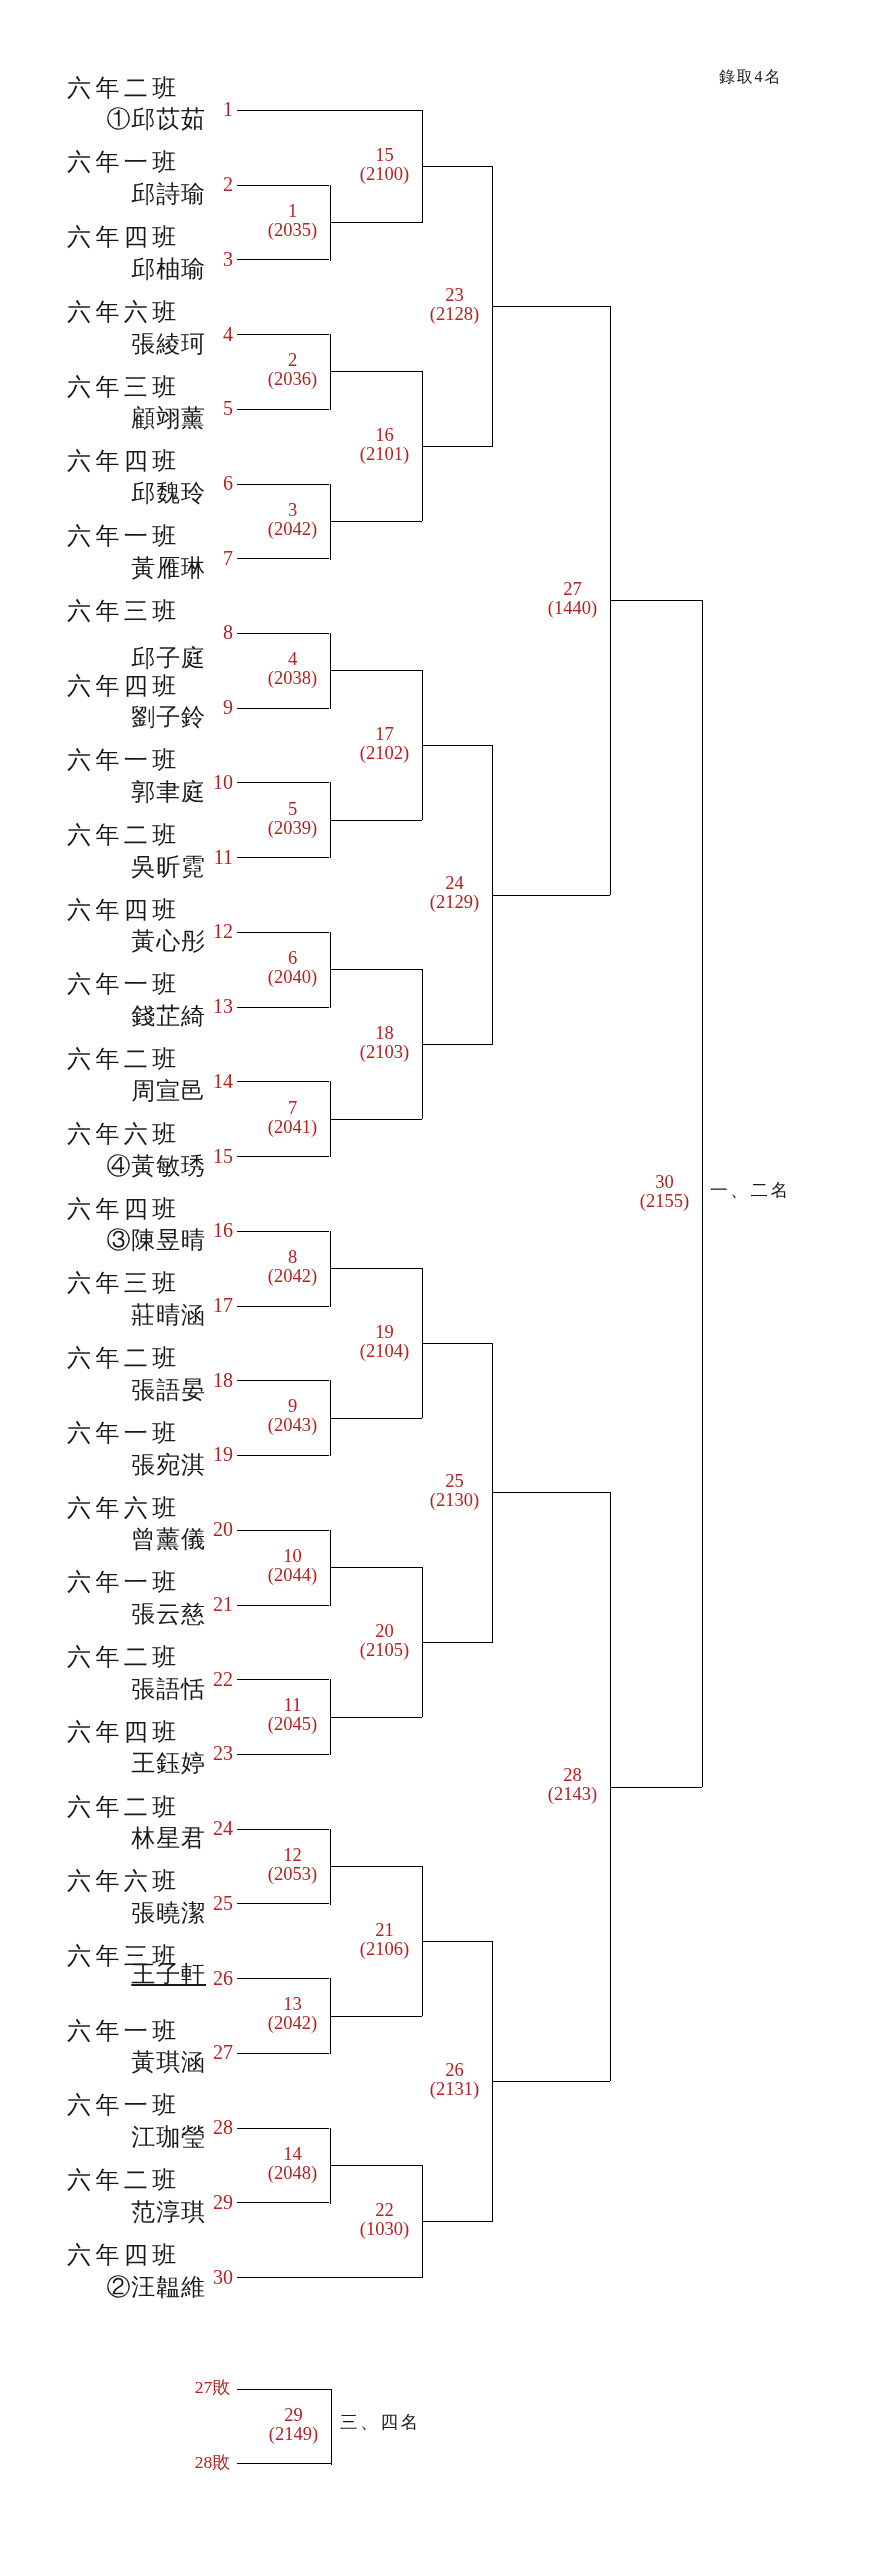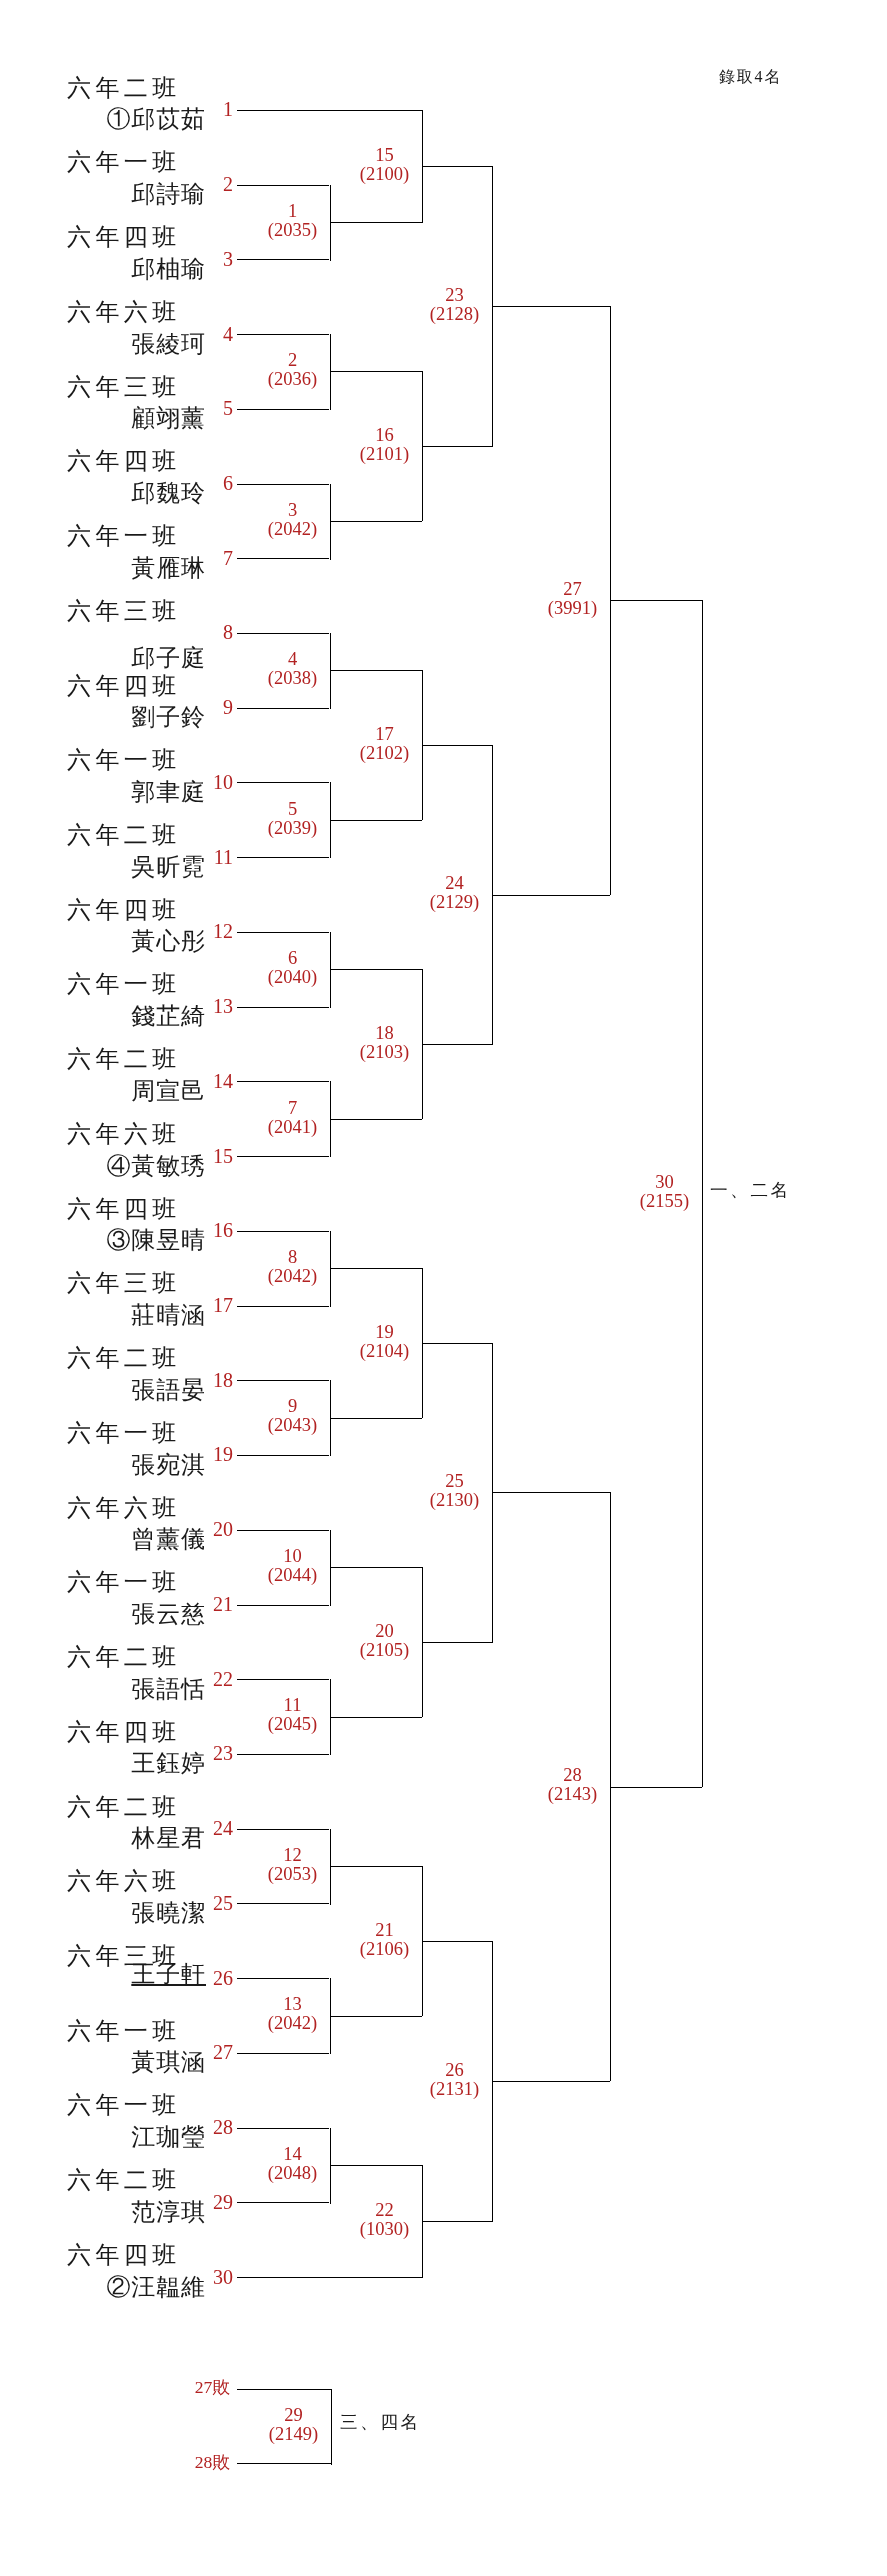--- a/index.html
+++ b/index.html
@@ -300,21 +300,21 @@
       <div class="line" style="left: 492px; top: 1941px; width: 0.9px; height: 281px;"></div>
       <div class="line" style="left: 492px; top: 2081px; width: 118px; height: 0.9px;"></div>
       <div class="mlabel" style="left: 420px; top: 2061px;">
         <div>26</div>
         <div>(2131)</div>
       </div>
       <div class="line" style="left: 610px; top: 306px; width: 0.9px; height: 589px;"></div>
       <div class="line" style="left: 610px; top: 600px; width: 92px; height: 0.9px;"></div>
       <div class="mlabel" style="left: 538px; top: 580px;">
         <div>27</div>
-        <div>(3991)</div>
+        <div>(1440)</div>
       </div>
       <div class="line" style="left: 610px; top: 1492px; width: 0.9px; height: 589px;"></div>
       <div class="line" style="left: 610px; top: 1787px; width: 92px; height: 0.9px;"></div>
       <div class="mlabel" style="left: 538px; top: 1766px;">
         <div>28</div>
         <div>(2143)</div>
       </div>
       <div class="line" style="left: 702px; top: 600px; width: 0.9px; height: 1187px;"></div>
       <div class="mlabel" style="left: 630px; top: 1173px;">
         <div>30</div>

